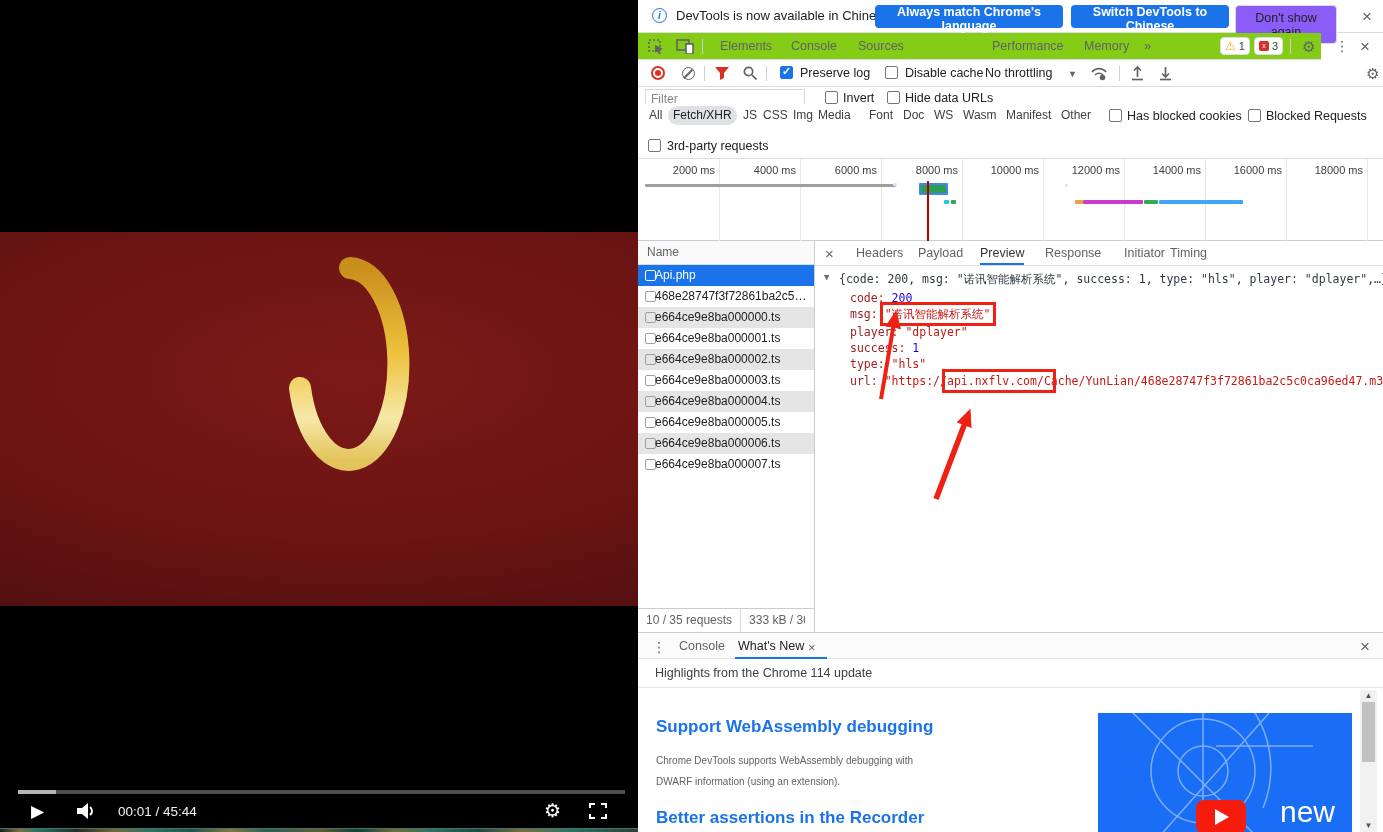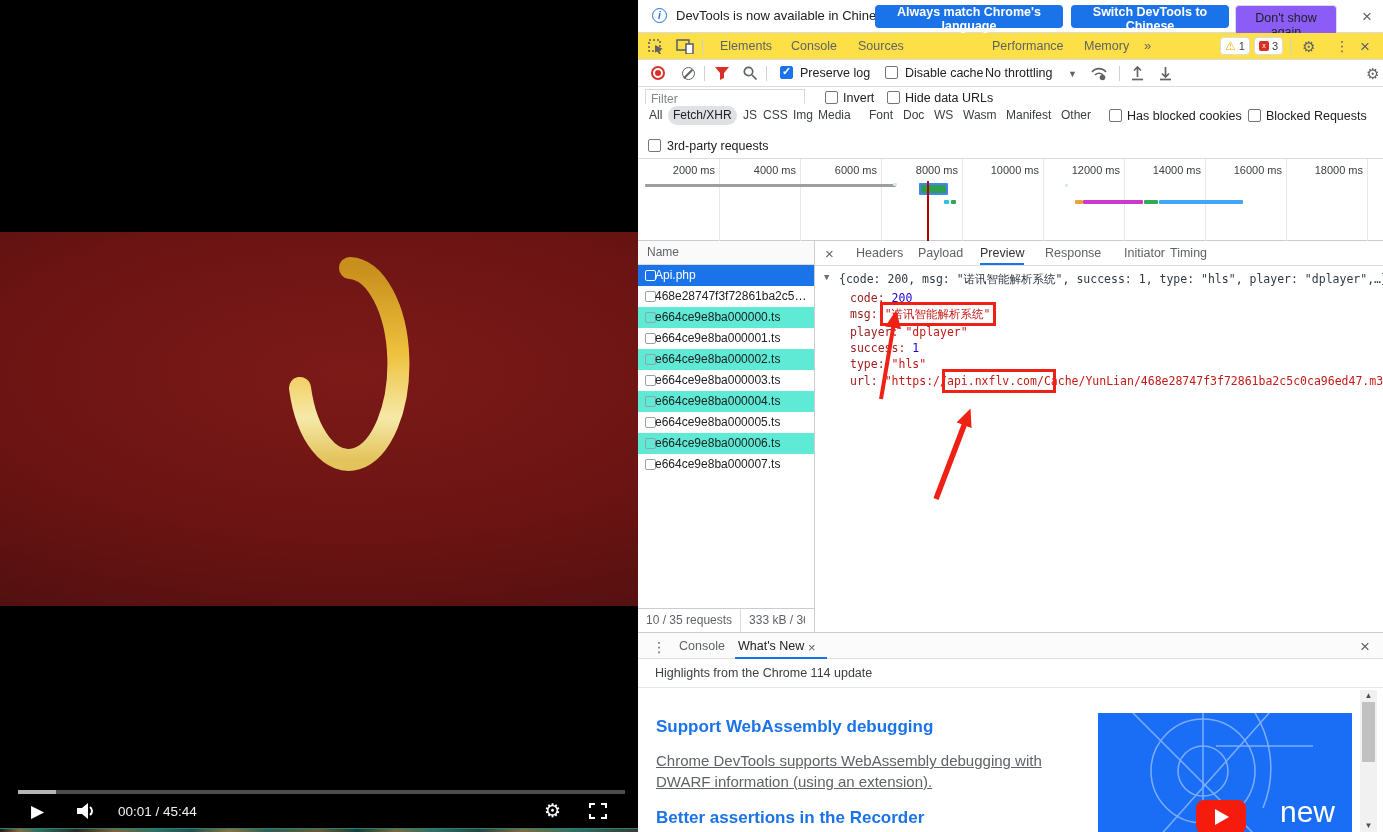--- a/index.html
+++ b/index.html
@@ -30,21 +30,21 @@
   .info-circle { position:absolute; left:14px; top:8px; width:15px; height:15px; border:1.5px solid #1a73e8; border-radius:50%;
     color:#1a73e8; font-size:10px; font-weight:bold; text-align:center; line-height:13px; font-style:italic; }
   .notif-text { position:absolute; left:38px; top:8px; font-size:13px; color:#202124; }
   .btn-blue { position:absolute; top:5px; height:23px; background:#1a73e8; color:#fff; border:none; border-radius:4px;
     font-size:12.5px; font-weight:bold; font-family:"Liberation Sans",sans-serif; padding:0 10px; }
   .btn-outline { position:absolute; top:5px; height:39px; background:#8b5cf6; color:#202124; border:1px solid #dadce0; border-radius:4px;
     font-size:12.5px; font-family:"Liberation Sans",sans-serif; padding:0 10px; }
   .x-icon { color:#5f6368; font-size:17px; line-height:17px; cursor:default; }
 
   
-  .tabbar { position:absolute; left:0; top:33px; width:745px; height:27px; background:#fde047; border-bottom:1px solid #dadce0; }
+  .tabbar { position:absolute; left:0; top:33px; width:683px; height:27px; background:#84cc16; border-bottom:1px solid #dadce0; }
   .dt-tab { position:absolute; top:0; height:26px; line-height:26px; color:#5f6368; font-size:12.5px; }
   .dt-tab.active { color:#202124; border-bottom:2.5px solid #1a73e8; }
   .tb-divider { position:absolute; top:6px; width:1px; height:15px; background:#cdd1d5; }
   .badge { position:absolute; top:4px; height:18px; border:1px solid #dadce0; border-radius:4px; background:#fff;
     font-size:11px; color:#3c4043; display:flex; align-items:center; padding:0 4px; gap:3px; }
   .warn-glyph { color:#f9ab00; font-size:12px; }
   .issue-sq { width:10px; height:10px; background:#d93025; border-radius:2px; color:#fff; font-size:7px; line-height:10px; text-align:center; }
 
   
   .nettool { position:absolute; left:0; top:60px; width:745px; height:27px; background:#fff; border-bottom:1px solid #dadce0; }
@@ -77,21 +77,21 @@
   .red-line { position:absolute; left:289px; top:22px; width:2px; height:60px; background:#b30000; }
 
   
   .netbody { position:absolute; left:0; top:241px; width:745px; height:391px; background:#fff; }
   .reqcol { position:absolute; left:0; top:0; width:177px; height:391px; border-right:1px solid #c9cdd1; overflow:hidden; }
   .req-header { position:absolute; left:0; top:0; width:177px; height:24px; background:#fafafa; border-bottom:1px solid #dadce0;
     color:#5f6368; font-size:12px; line-height:23px; padding-left:9px; }
   .req-row { position:absolute; left:0; width:177px; height:21px; font-size:12px; color:#202124; line-height:21px; white-space:nowrap; }
   .req-row .cbx { position:absolute; left:7px; top:5px; width:11px; height:11px; border:1px solid #9aa0a6; border-radius:2px; background:transparent; }
   .req-row .rname { position:absolute; left:17px; }
-  .req-row.alt { background:#5eead4; }
+  .req-row.alt { background:#e5e5e5; }
   .req-row.sel { background:#1a73e8; color:#fff; }
   .req-row.sel .cbx { border-color:#fff; }
   .summary { position:absolute; left:0; bottom:0; width:177px; height:24px; background:#fff; border-top:1px solid #c9cdd1;
     color:#5f6368; font-size:12px; line-height:23px; display:flex; }
   .sum-cell { padding:0 8px; border-right:1px solid #dadce0; height:24px; white-space:nowrap; overflow:hidden; }
 
   
   .detail { position:absolute; left:177px; top:0; width:568px; height:391px; background:#fff; }
   .dtabs { position:absolute; left:0; top:0; width:568px; height:25px; border-bottom:1px solid #dadce0; }
   .dtab { position:absolute; top:0; height:24px; line-height:24px; color:#5f6368; font-size:12.5px; }
@@ -107,21 +107,21 @@
   
   .drawer { position:absolute; left:0; top:632px; width:745px; height:200px; background:#fff; }
   .drawbar { position:absolute; left:0; top:0; width:745px; height:27px; background:#fbfbfb; border-top:1px solid #c9cdd1; border-bottom:1px solid #e0e0e0; }
   .kebab { color:#5f6368; font-size:14px; }
   .dwtab { position:absolute; top:0; height:26px; line-height:26px; color:#5f6368; font-size:12.5px; }
   .dwtab.active { color:#202124; }
   .dw-underline { position:absolute; left:97px; top:24px; width:92px; height:3px; background:#1a73e8; }
   .highlights { position:absolute; left:0; top:27px; width:745px; height:29px; border-bottom:1px solid #e8e8e8;
     color:#3c4043; font-size:12.5px; line-height:29px; padding-left:17px; background:#fff; }
   .wn-h { position:absolute; left:18px; color:#1a73e8; font-size:17px; font-weight:bold; }
-  .wn-p { position:absolute; left:18px; color:#5f6368; font-size:15px; line-height:21px;text-decoration:underline; }
+  .wn-p { position:absolute; left:18px; color:#5f6368; font-size:10px; line-height:21px; }
   .thumb { position:absolute; left:460px; top:81px; width:254px; height:119px; background:#1a6ef5; overflow:hidden; }
   .yt { position:absolute; left:98px; top:87px; width:50px; height:34px; background:#f61c0d; border-radius:8px; }
   .yt::after { content:""; position:absolute; left:19px; top:9px; border-left:14px solid #fff; border-top:8px solid transparent; border-bottom:8px solid transparent; }
   .thumb-new { position:absolute; left:182px; top:82px; color:#fff; font-size:30px; }
   .sbar { position:absolute; left:722px; top:58px; width:17px; height:142px; background:#f1f1f1; }
   .sthumb { position:absolute; left:2px; top:12px; width:13px; height:60px; background:#c1c1c1; }
   .sarrow { position:absolute; left:0; width:17px; height:12px; color:#505050; font-size:8px; text-align:center; line-height:12px; }
 
   svg { display:block; }
 </style>

